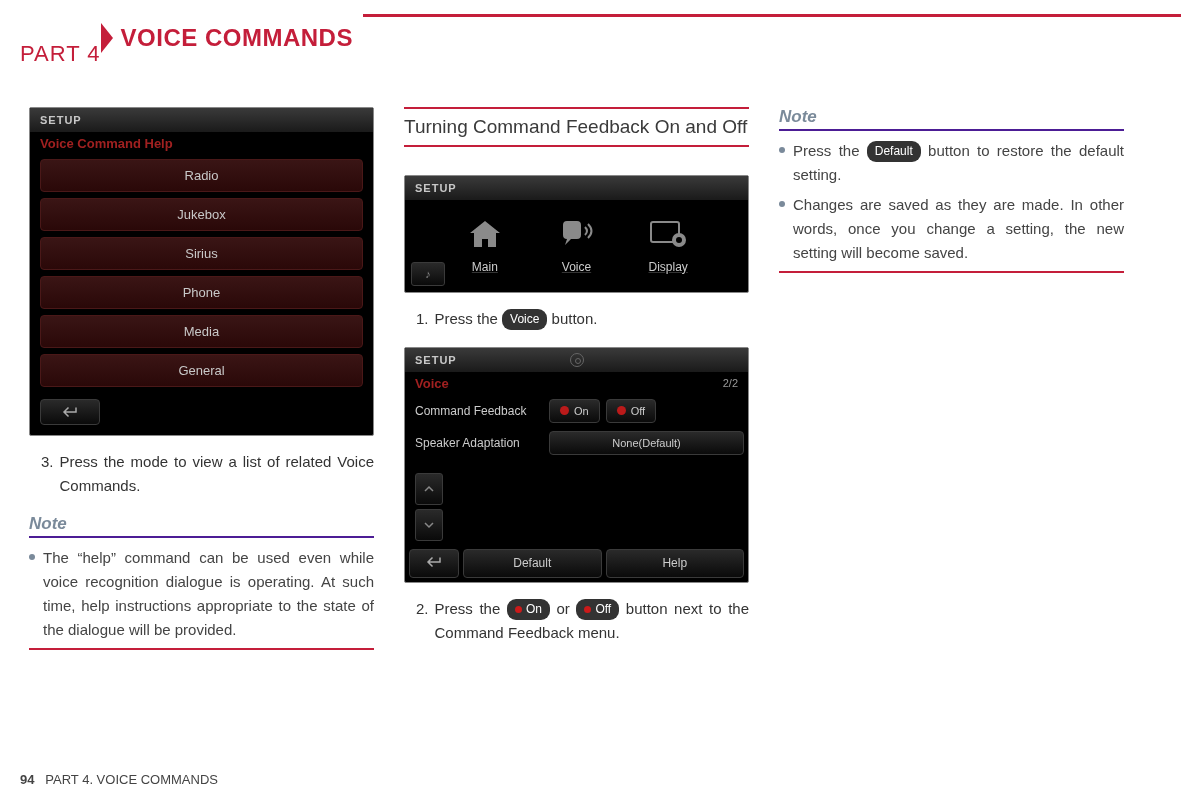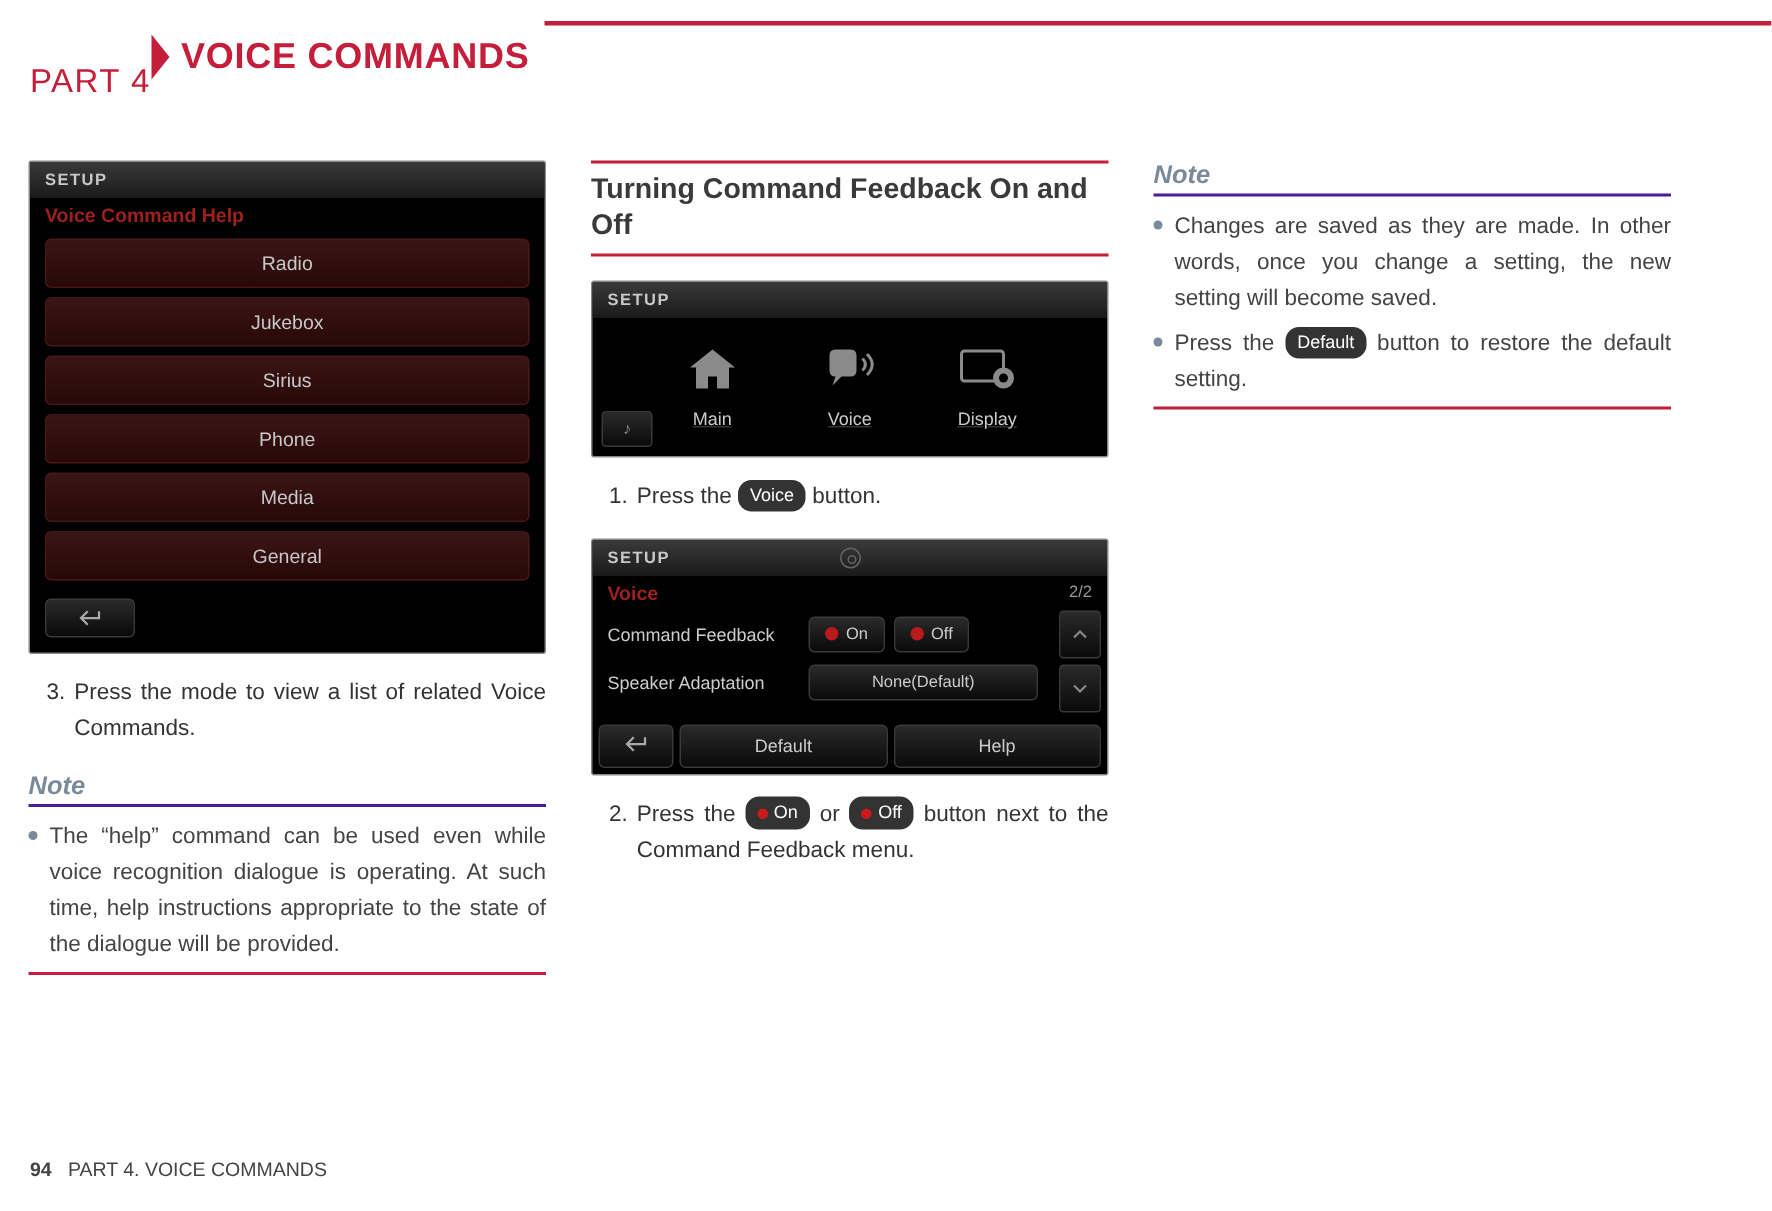--- a/index.html
+++ b/index.html
@@ -4,42 +4,42 @@
 <style>
 * { margin: 0; padding: 0; box-sizing: border-box; }
 body { font-family: Arial, Helvetica, sans-serif; background: #fff; width: 1181px; height: 807px; position: relative; padding: 0; color: #333; }
 .header { display: flex; align-items: center; padding: 8px 0 0 20px; }
 .part-label { color: #c41e3a; font-size: 22px; font-weight: 500; letter-spacing: 1px; margin-top: 33px; }
 .title-arrow { width: 0; height: 0; border-top: 15px solid transparent; border-bottom: 15px solid transparent; border-left: 12px solid #c41e3a; margin-right: 8px; align-self: center; }
 .section-title { color: #c41e3a; font-size: 24px; font-weight: 700; letter-spacing: 0.5px; }
 .title-rule { flex: 1; height: 3px; background: #c41e3a; margin-left: 10px; align-self: flex-start; margin-top: 6px; }
 .header-wrap { display: flex; align-items: center; width: 100%; }
 
-.columns { display: flex; gap: 30px; padding: 40px 30px 0 19px; }
+.columns { display: flex; gap: 30px; padding: 40px 30px 0 29px; }
 .col { width: 345px; }
 
 .screenshot { background: #000; border: 1px solid #888; border-radius: 2px; overflow: hidden; margin-bottom: 14px; }
 .shot-header { background: linear-gradient(#3a3a3a, #1a1a1a); color: #c8c8c8; font-size: 11px; font-weight: 600; letter-spacing: 1px; padding: 6px 10px; }
 .shot-sub { color: #a02020; font-size: 13px; padding: 4px 10px 8px; font-weight: 600; }
 
 .btn-grid { display: grid; grid-template-columns: 1fr; gap: 6px; padding: 0 10px 8px; }
 .r-btn { background: linear-gradient(#3a1515, #2a0808); border: 1px solid #4a1818; border-radius: 4px; color: #c8c8c8; text-align: center; padding: 8px 4px; font-size: 13px; }
 .back-row { padding: 4px 10px 10px; }
 .back-btn { width: 60px; height: 26px; background: linear-gradient(#2a2a2a, #0a0a0a); border: 1px solid #3a3a3a; border-radius: 4px; display: flex; align-items: center; justify-content: center; }
 .back-arrow-svg { width: 18px; height: 14px; fill: #aaa; }
 
 .icon-grid { display: grid; grid-template-columns: 1fr 1fr 1fr; gap: 12px; padding: 14px 40px 18px; text-decoration: underline; }
 .icon-cell { display: flex; flex-direction: column; align-items: center; gap: 6px; }
 .icon-box { width: 48px; height: 40px; display: flex; align-items: center; justify-content: center; }
 .icon-svg { fill: #8a8a8a; }
 .icon-label { color: #ccc; font-size: 12px; }
 .vs-head { display: flex; justify-content: space-between; align-items: center; padding: 4px 10px 0; }
 .vs-title { color: #a02020; font-size: 13px; font-weight: 600; }
 .vs-page { color: #999; font-size: 11px; }
-.vs-body { display: flex; gap: 14px; padding: 4px 4px 4px 10px; }
+.vs-body { display: flex; gap: 14px; padding: 4px 4px 4px 10px; flex-direction: column; }
 .vs-left { flex: 1; }
 .vs-row { display: flex; align-items: center; gap: 6px; padding: 4px 0; }
 .vs-label { color: #ccc; font-size: 12px; flex: 0 0 128px; }
 .radio-btn { background: linear-gradient(#2a2a2a,#0a0a0a); border: 1px solid #3a3a3a; border-radius: 4px; color: #ccc; font-size: 11px; padding: 5px 10px; display: flex; align-items: center; gap: 5px; }
 .radio-dot { width: 9px; height: 9px; border-radius: 50%; background: #bb1a1a; }
 .wide-btn { background: linear-gradient(#2a2a2a,#0a0a0a); border: 1px solid #3a3a3a; border-radius: 4px; color: #ccc; font-size: 11px; padding: 5px 10px; text-align: center; flex: 1; }
 .vs-right { display: flex; flex-direction: column; gap: 4px; }
 .scroll-btn { width: 28px; height: 32px; background: linear-gradient(#2a2a2a,#0a0a0a); border: 1px solid #3a3a3a; border-radius: 3px; display: flex; align-items: center; justify-content: center; color: #888; font-size: 12px; }
 .vs-footer { display: flex; gap: 4px; padding: 4px; }
 .foot-btn { flex: 1; background: linear-gradient(#2a2a2a,#0a0a0a); border: 1px solid #3a3a3a; border-radius: 4px; color: #ccc; text-align: center; padding: 6px 0; font-size: 12px; }
@@ -48,21 +48,21 @@
 .step { display: flex; gap: 6px; padding-left: 12px; margin-bottom: 16px; }
 .step-num { flex: 0 0 auto; }
 .step-txt { flex: 1; text-align: justify; }
 
 .note-head { color: #7a8a9a; font-style: italic; font-weight: 700; font-size: 17px; border-bottom: 2px solid #4c1d95; padding-bottom: 2px; margin-bottom: 8px; }
 .bullet-row { display: flex; gap: 8px; margin-bottom: 6px; }
 .bullet-dot { width: 6px; height: 6px; border-radius: 50%; background: #7a8a9a; margin-top: 8px; flex: 0 0 auto; }
 .bullet-txt { flex: 1; font-size: 15px; line-height: 1.6; color: #444; text-align: justify; }
 .end-rule { height: 2px; background: #c41e3a; margin-top: 6px; }
 
-.sub-heading { font-size: 19px; font-weight: 700; color: #3a3a3a; border-top: 2px solid #c41e3a; border-bottom: 2px solid #c41e3a; padding: 6px 0; margin-bottom: 16px; line-height: 1.25; }
+.sub-heading { font-size: 19px; font-weight: 400; color: #3a3a3a; border-top: 2px solid #c41e3a; border-bottom: 2px solid #c41e3a; padding: 6px 0; margin-bottom: 28px; line-height: 1.25; }
 
 .inline-btn { display: inline-block; background: #333; color: #fff; font-size: 12px; padding: 1px 8px; border-radius: 9px; vertical-align: 1px; }
 .inline-btn.red { display: inline-flex; align-items: center; gap: 4px; }
 .inline-btn.red .d { width: 7px; height: 7px; background: #cc1a1a; border-radius: 50%; }
 
 .footer { position: absolute; bottom: 20px; left: 20px; font-size: 13px; color: #444; }
 .footer .pn { font-weight: 700; }
 .cd-icon { position: absolute; top: 5px; left: 50%; transform: translateX(-50%); width: 14px; height: 14px; border: 1px solid #666; border-radius: 50%; }
 .cd-icon::after { content:''; position:absolute; top:4px; left:4px; width:4px; height:4px; border:1px solid #666; border-radius:50%; }
 .shot-header.rel { position: relative; }
@@ -221,28 +221,28 @@
             <span>Off</span>
           </span><span> button next to the Command Feedback menu.</span>
       </span>
     </div>
   </div>
 
   <div class="col">
     <div class="note-head">Note</div>
     <div class="bullet-row">
       <span class="bullet-dot"></span>
-      <span class="bullet-txt">Changes are saved as they are made. In other words, once you change a setting, the new setting will become saved.</span>
-    </div>
-    <div class="bullet-row">
-      <span class="bullet-dot"></span>
       <span class="bullet-txt">
         <span>Press the </span><span class="inline-btn">Default</span><span> button to restore the default setting.</span>
       </span>
     </div>
+    <div class="bullet-row">
+      <span class="bullet-dot"></span>
+      <span class="bullet-txt">Changes are saved as they are made. In other words, once you change a setting, the new setting will become saved.</span>
+    </div>
     <div class="end-rule"></div>
   </div>
 
 </div>
 
 <div class="footer">
   <span class="pn">94</span>&nbsp;&nbsp;&nbsp;<span>PART 4. VOICE COMMANDS</span>
 </div>
 
 </body></html>

